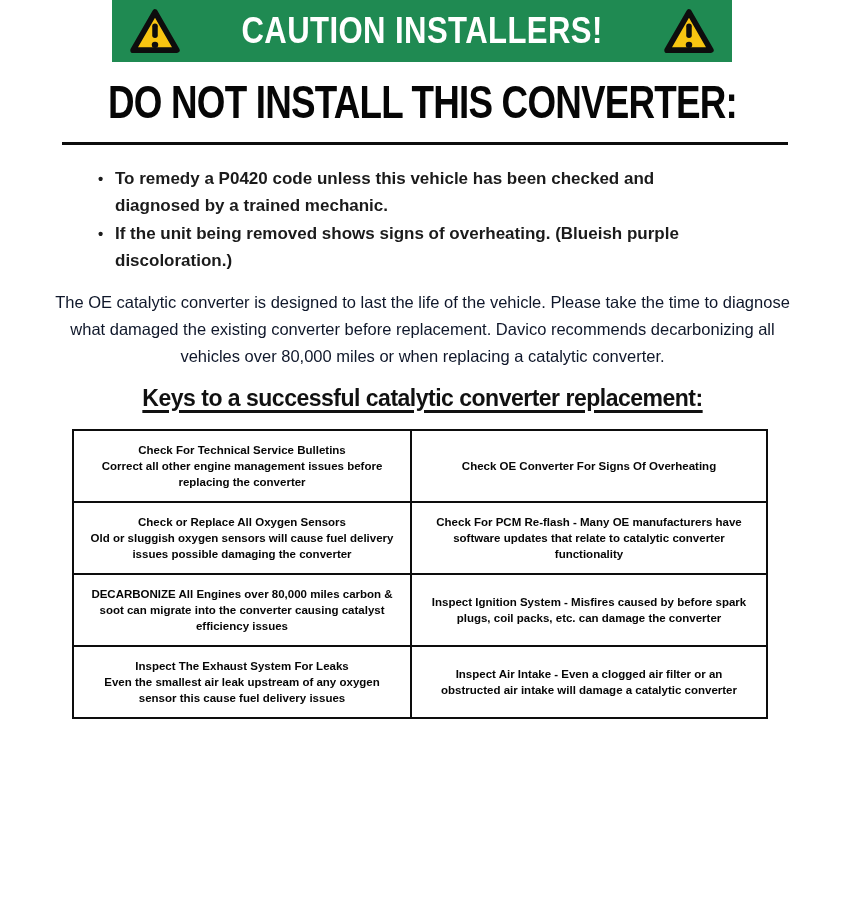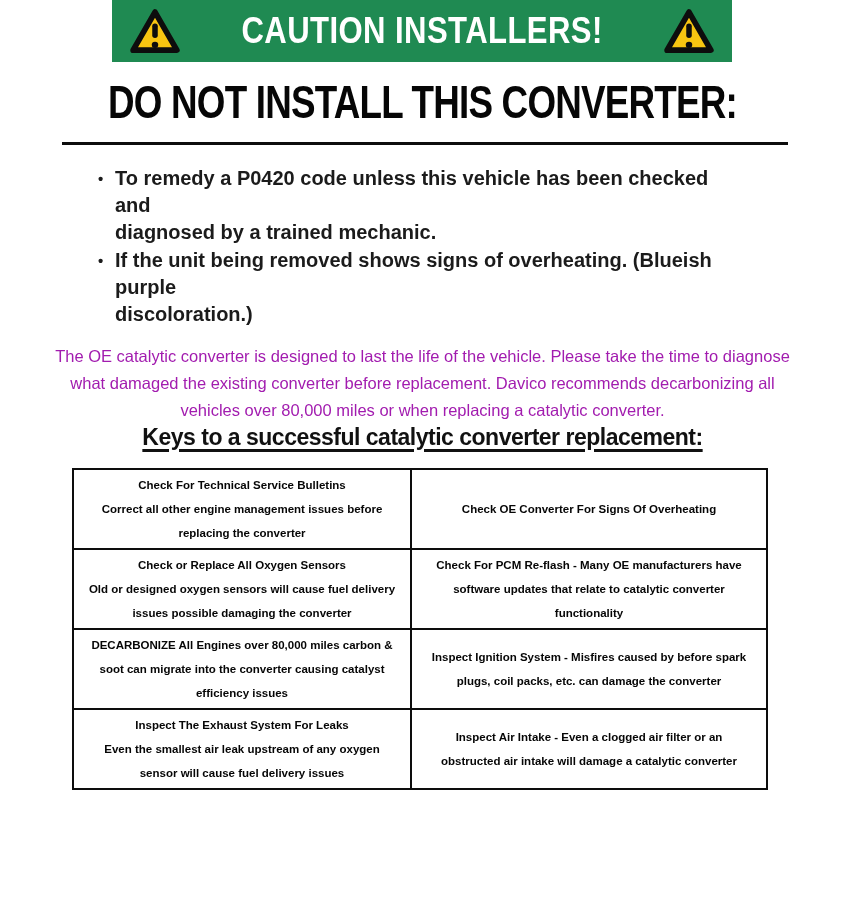--- a/index.html
+++ b/index.html
@@ -54,48 +54,49 @@
 
   
   .bullets {
     list-style: none;
     margin: 20px 0 0 98px;
     width: 648px;
   }
   .bullets li {
     position: relative;
     padding-left: 17px;
-    font-size: 20px;
+    font-size: 17px;
     font-weight: 700;
     line-height: 27px;
     color: #1b1b1b;
     margin-bottom: 1px;
   }
   .bullets li::before {
     content: "•";
     position: absolute;
     left: 0;
     top: 0;
     font-size: 15px;
   }
   .pre { white-space: pre-line; }
 
   
   .intro {
     margin-top: 15px;
     text-align: center;
     font-size: 16.5px;
     font-weight: 400;
-    color: #a21caf;
+    color: #0f172a;
     line-height: 27px;
     white-space: pre-line;
   }
 
   
   .keys-heading {
+    margin-top: 15px;
     text-align: center;
     font-size: 23px;
     font-weight: 800;
     letter-spacing: -0.5px;
     color: #111111;
     text-decoration: underline;
     text-decoration-thickness: 2.5px;
     text-underline-offset: 4px;
   }
 
@@ -106,21 +107,21 @@
     width: 694px;
     table-layout: fixed;
   }
   table.checklist td {
     border: 2.5px solid #0d0d0d;
     height: 72px;
     vertical-align: middle;
     text-align: center;
     font-size: 11.5px;
     font-weight: 700;
-    line-height: 24px;
+    line-height: 16px;
     color: #060606;
     padding: 3px 6px;
     white-space: pre-line;
   }
   td.col-left  { width: 338px; }
   td.col-right { width: 356px; margin-left: 45px; }
   td.cell-lg   { font-size: 14px; line-height: 18px; }
 </style>
 </head>
 <body>
@@ -165,34 +166,34 @@
 <table class="checklist">
   <tbody>
     <tr>
       <td class="col-left">Check For Technical Service Bulletins
 Correct all other engine management issues before
 replacing the converter</td>
       <td class="col-right cell-lg">Check OE Converter For Signs Of Overheating</td>
     </tr>
     <tr>
       <td class="col-left">Check or Replace All Oxygen Sensors
-Old or designed oxygen sensors will cause fuel delivery
+Old or sluggish oxygen sensors will cause fuel delivery
 issues possible damaging the converter</td>
       <td class="col-right">Check For PCM Re-flash - Many OE manufacturers have
 software updates that relate to catalytic converter
 functionality</td>
     </tr>
     <tr>
       <td class="col-left">DECARBONIZE All Engines over 80,000 miles carbon &amp;
 soot can migrate into the converter causing catalyst
 efficiency issues</td>
       <td class="col-right">Inspect Ignition System - Misfires caused by before spark
 plugs, coil packs, etc. can damage the converter</td>
     </tr>
     <tr>
       <td class="col-left">Inspect The Exhaust System For Leaks
 Even the smallest air leak upstream of any oxygen
-sensor will cause fuel delivery issues</td>
+sensor this cause fuel delivery issues</td>
       <td class="col-right">Inspect Air Intake - Even a clogged air filter or an
 obstructed air intake will damage a catalytic converter</td>
     </tr>
   </tbody>
 </table>
 
 </body></html>

